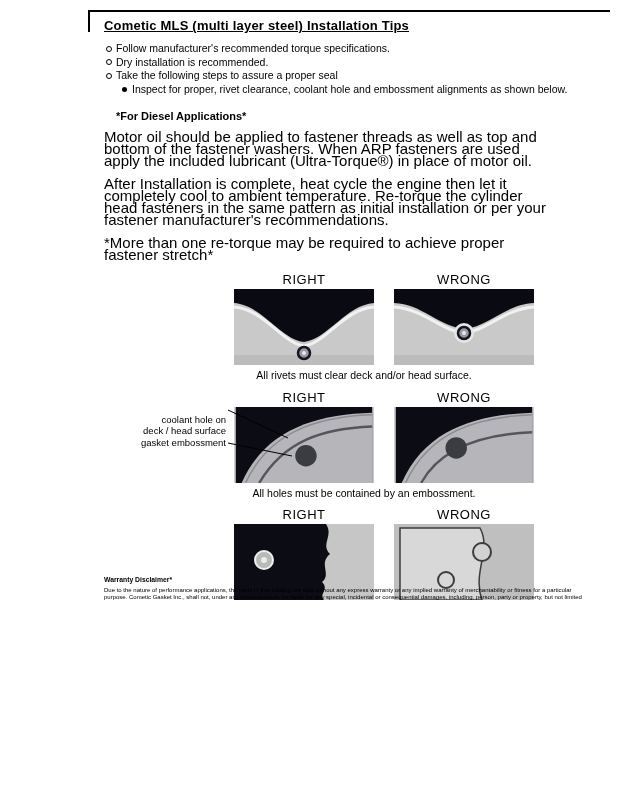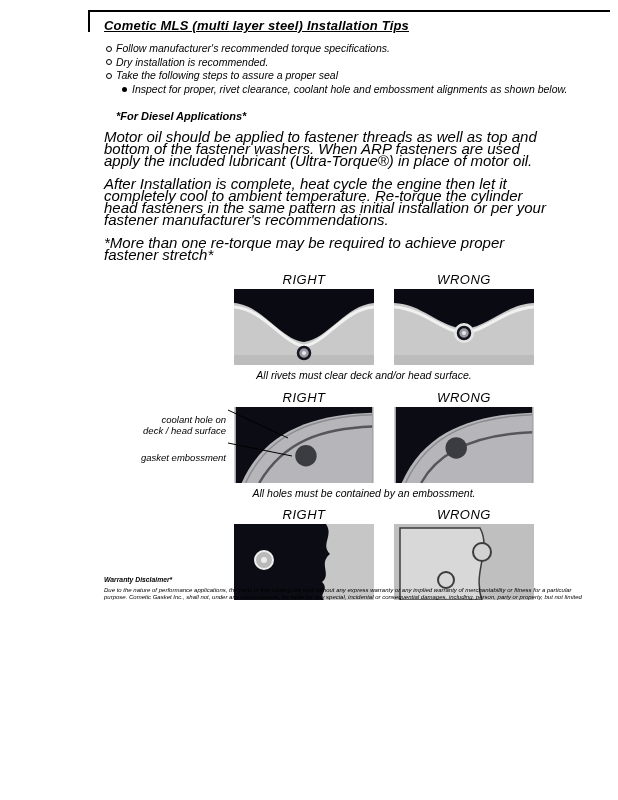--- a/index.html
+++ b/index.html
@@ -1,17 +1,17 @@
 <!DOCTYPE html>
 <html><head>
 <meta charset="utf-8">
 <style>
   html,body{margin:0;padding:0;background:#ffffff;}
   .page{position:relative;width:618px;height:600px;background:#ffffff;color:#000;
-        font-family:"Liberation Sans",sans-serif;overflow:hidden;font-style:italic;}
+        font-family:"Liberation Sans",sans-serif;overflow:hidden;}
   .border-top{position:absolute;top:10px;left:88px;width:522px;height:2px;background:#000;}
   .border-left{position:absolute;top:10px;left:88px;width:2px;height:22px;background:#000;}
 
   .content{position:absolute;left:104px;top:18px;width:476px;}
   .title{font-size:13px;font-weight:bold;text-decoration:underline;margin:0 0 9px 0;letter-spacing:.2px;}
 
   .bullet{font-size:10.5px;line-height:12.5px;position:relative;padding-left:12px;margin:0 0 1px 0;}
   .bullet::before{content:"";position:absolute;left:2px;top:3.5px;width:4px;height:4px;
                   border:1px solid #000;border-radius:50%;}
   .sub{margin-left:16px;}
@@ -24,21 +24,21 @@
   .diagrams{position:relative;margin-left:130px;width:300px;margin-top:6px;}
   .diag-row{position:relative;margin-bottom:6px;}
   .diag-pair{display:flex;gap:20px;}
   .diag-col{width:140px;text-align:center;}
   .diag-label{font-size:13px;line-height:16px;height:17px;letter-spacing:.5px;}
   svg.diag{width:140px;height:76px;display:block;background:#ccc;}
   .caption{font-size:10.5px;line-height:12.5px;margin:4px 0 8px 0;text-align:center;width:260px;}
 
   .anno{position:absolute;left:-114px;width:106px;text-align:right;font-size:9.5px;line-height:11px;}
   .anno-coolant{top:24px;}
-  .anno-emboss{top:62px;}
+  .anno-emboss{top:47px;}
   .anno-lines{position:absolute;left:-114px;top:0;width:262px;height:96px;pointer-events:none;overflow:visible;}
 
   .legal{position:absolute;left:104px;top:576px;width:478px;}
   .legal-heading{font-size:6.8px;font-weight:bold;margin:0 0 4px 0;}
   .legal p{font-size:6px;line-height:7.1px;margin:0 0 5px 0;}
   .legal p.tight{margin:0 0 1px 0;}
 
   .footer{position:absolute;left:104px;top:760px;width:474px;text-align:center;font-size:12px;}
 </style>
 </head>

